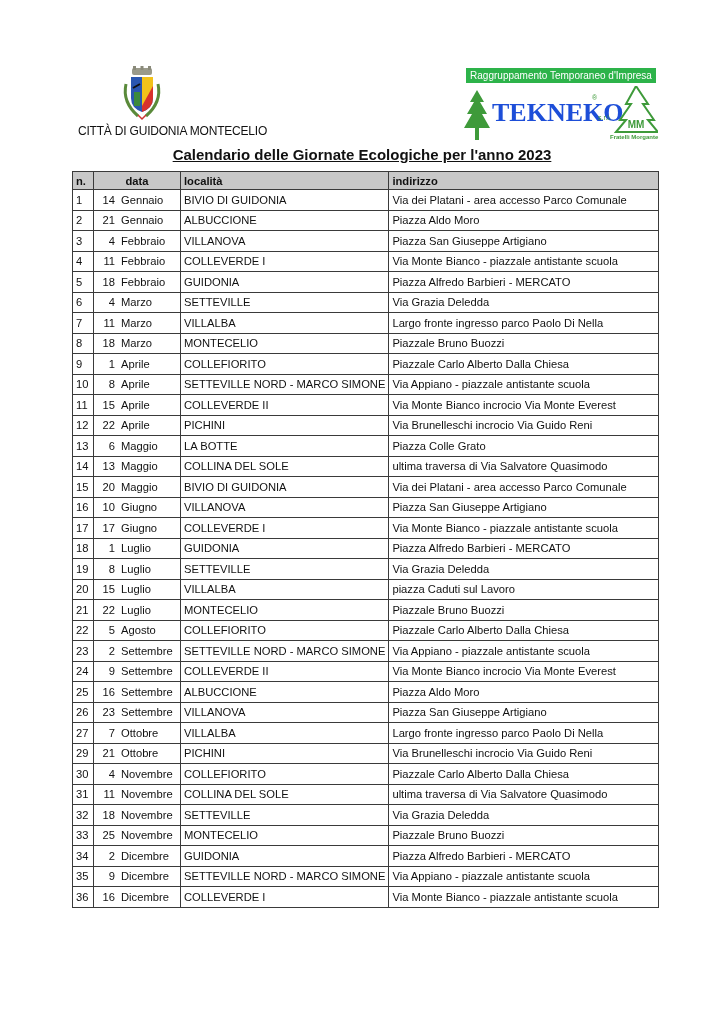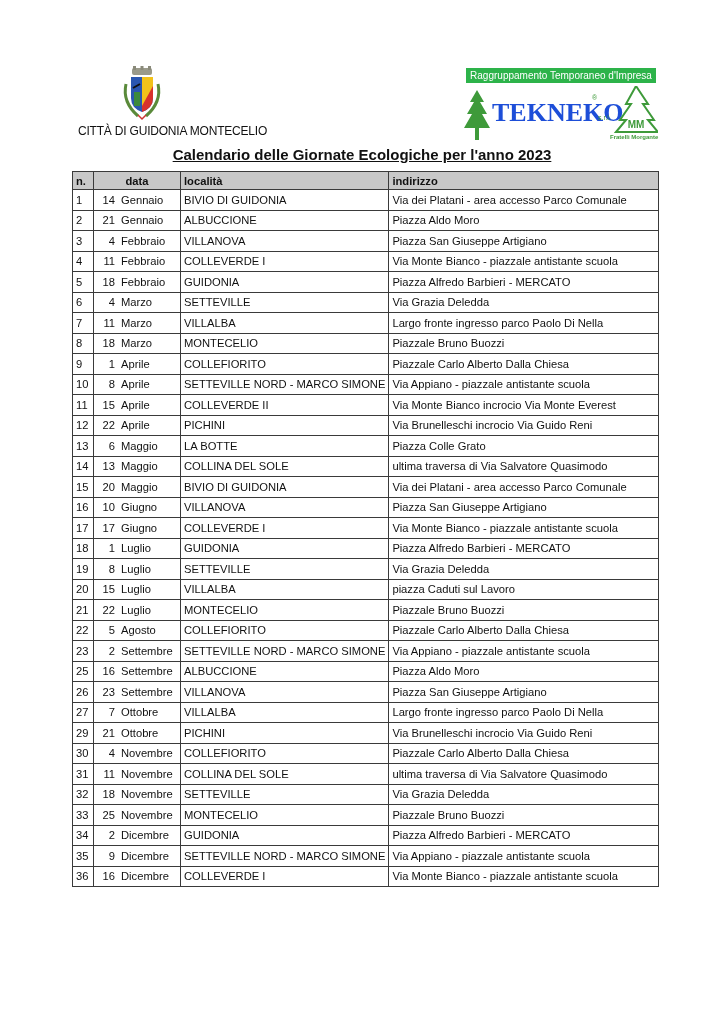--- a/index.html
+++ b/index.html
@@ -224,20 +224,26 @@
         <td><span>COLLEFIORITO</span></td>
         <td><span>Piazzale Carlo Alberto Dalla Chiesa</span></td>
       </tr>
       <tr>
         <td><span>23</span></td>
         <td><span class="day">2</span><span>Settembre</span></td>
         <td><span>SETTEVILLE NORD - MARCO SIMONE</span></td>
         <td><span>Via Appiano - piazzale antistante scuola</span></td>
       </tr>
       <tr>
+        <td><span>24</span></td>
+        <td><span class="day">9</span><span>Settembre</span></td>
+        <td><span>COLLEVERDE II</span></td>
+        <td><span>Via Monte Bianco incrocio Via Monte Everest</span></td>
+      </tr>
+      <tr>
         <td><span>25</span></td>
         <td><span class="day">16</span><span>Settembre</span></td>
         <td><span>ALBUCCIONE</span></td>
         <td><span>Piazza Aldo Moro</span></td>
       </tr>
       <tr>
         <td><span>26</span></td>
         <td><span class="day">23</span><span>Settembre</span></td>
         <td><span>VILLANOVA</span></td>
         <td><span>Piazza San Giuseppe Artigiano</span></td>

